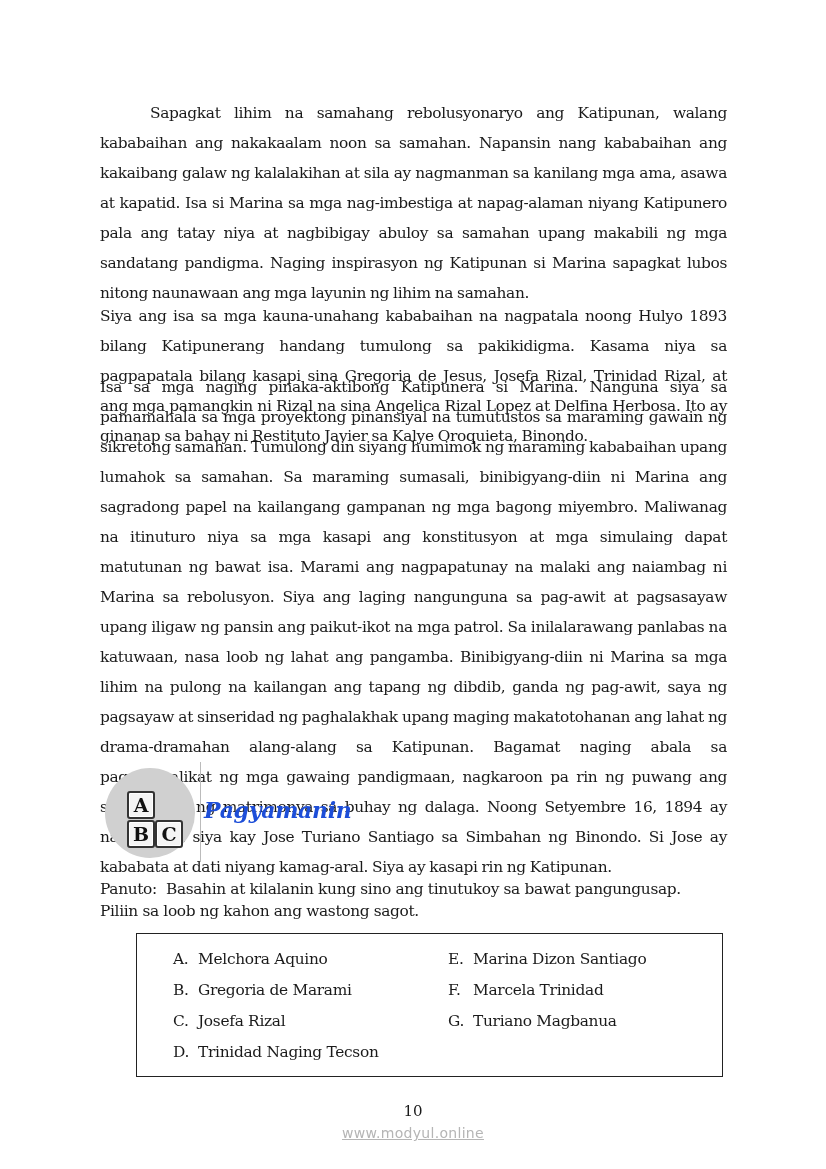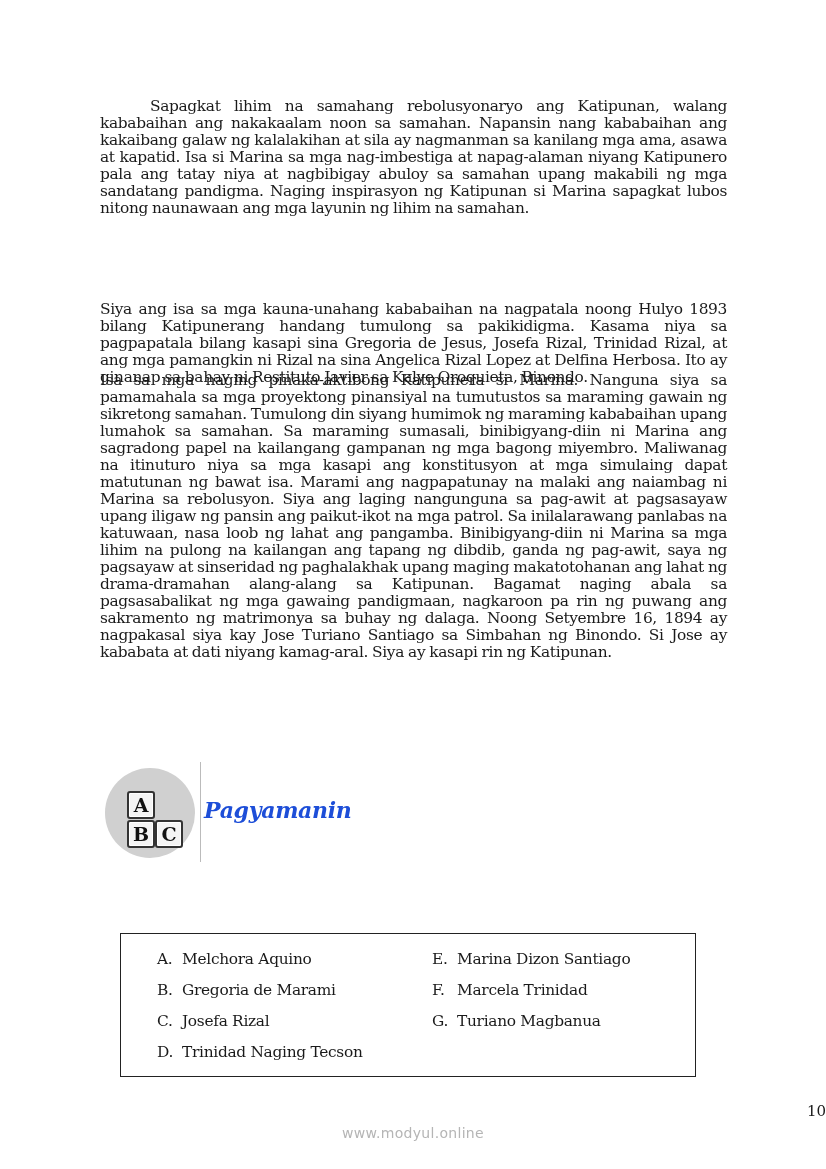--- a/index.html
+++ b/index.html
@@ -1,67 +1,69 @@
 <!DOCTYPE html>
 <html><head>
 <meta charset="utf-8">
 <style>
   html, body { margin: 0; padding: 0; background: #ffffff; }
   body { width: 826px; height: 1169px; position: relative; overflow: hidden;
          font-family: "DejaVu Serif", "Liberation Serif", serif; color: #1a1a1a; }
-  .para { position: absolute; left: 100px; width: 627px; font-size: 15.4px; line-height: 17px;
+  .para { position: absolute; left: 100px; width: 627px; font-size: 15.4px; line-height: 30px;
           text-align: justify; margin: 0; letter-spacing: -0.35px; word-spacing: -0.5px; }
   .para.indent { text-indent: 50px; }
   #p1 { top: 98px; }
   #p2 { top: 268px; margin-top: 33px; }
   #p3 { top: 372px; }
   .section-header { position: absolute; left: 100px; top: 760px; width: 300px; height: 104px; }
   .abc-circle { position: absolute; left: 5px; top: 8px; width: 90px; height: 90px; border-radius: 50%;
                 background: #d0d0d0; }
   .block { position: absolute; width: 24px; height: 24px; border: 2px solid #333; border-radius: 3px;
            background: #f4f4f4; box-shadow: inset 0 0 0 1px #fff;
            font-family: "DejaVu Serif", serif; font-weight: bold; font-size: 19px; line-height: 24px;
            text-align: center; color: #111; }
   .block.a { left: 22px; top: 23px; }
   .block.b { left: 22px; top: 52px; }
   .block.c { left: 50px; top: 52px; }
   .divider { position: absolute; left: 100px; top: 2px; width: 1px; height: 100px; background: #bbb; }
   .section-title { position: absolute; left: 104px; top: 37px; font-family: "DejaVu Serif", serif;
                    font-style: italic; font-weight: bold; font-size: 22px; color: #1d4ed8; letter-spacing: -0.3px; }
   .instructions { position: absolute; left: 100px; top: 878px; width: 640px; font-size: 15.4px;
                   line-height: 22px; margin: 0; letter-spacing: -0.35px; }
-  .choice-box { position: absolute; left: 120px; top: 933px; width: 574px; height: 142px;
-                border: 1.5px solid #222; }
+  .choice-box { position: absolute; left: 136px; top: 933px; width: 574px; height: 142px;
+                border: 1.5px solid #222; padding-left: 11px; }
   .choice { position: absolute; font-size: 15.4px; letter-spacing: -0.3px; white-space: nowrap; }
   .choice .letter { display: inline-block; width: 25px; }
   .col1 { left: 36px; }
   .col2 { left: 311px; }
   .r1 { top: 16px; } .r2 { top: 47px; } .r3 { top: 78px; } .r4 { top: 109px; }
-  .page-num { position: absolute; left: 0; width: 826px; top: 1102px; text-align: right; font-size: 15px; }
+  .page-num { position: absolute; left: 0; width: 826px; top: 1102px; text-align: center; font-size: 15px; }
   .watermark { position: absolute; left: 0; width: 826px; top: 1125px; text-align: center;
-               font-family: "DejaVu Sans", sans-serif; font-size: 14px; color: #b5b5b5; letter-spacing: 0.3px; }
+               font-family: "DejaVu Sans", sans-serif; font-size: 14px; color: #b5b5b5; letter-spacing: 0.3px; text-decoration: underline; }
 </style>
 </head>
 <body>
 
 <p id="p1" class="para indent">Sapagkat lihim na samahang rebolusyonaryo ang Katipunan, walang kababaihan ang nakakaalam noon sa samahan. Napansin nang kababaihan ang kakaibang galaw ng kalalakihan at sila ay nagmanman sa kanilang mga ama, asawa at kapatid. Isa si Marina sa mga nag-imbestiga at napag-alaman niyang Katipunero pala ang tatay niya at nagbibigay abuloy sa samahan upang makabili ng mga sandatang pandigma. Naging inspirasyon ng Katipunan si Marina sapagkat lubos nitong naunawaan ang mga layunin ng lihim na samahan.</p>
 <p id="p2" class="para">Siya ang isa sa mga kauna-unahang kababaihan na nagpatala noong Hulyo 1893 bilang Katipunerang handang tumulong sa pakikidigma. Kasama niya sa pagpapatala bilang kasapi sina Gregoria de Jesus, Josefa Rizal, Trinidad Rizal, at ang mga pamangkin ni Rizal na sina Angelica Rizal Lopez at Delfina Herbosa. Ito ay ginanap sa bahay ni Restituto Javier sa Kalye Oroquieta, Binondo.</p>
 <p id="p3" class="para">Isa sa mga naging pinaka-aktibong Katipunera si Marina. Nanguna siya sa pamamahala sa mga proyektong pinansiyal na tumutustos sa maraming gawain ng sikretong samahan. Tumulong din siyang humimok ng maraming kababaihan upang lumahok sa samahan. Sa maraming sumasali, binibigyang-diin ni Marina ang sagradong papel na kailangang gampanan ng mga bagong miyembro. Maliwanag na itinuturo niya sa mga kasapi ang konstitusyon at mga simulaing dapat matutunan ng bawat isa. Marami ang nagpapatunay na malaki ang naiambag ni Marina sa rebolusyon. Siya ang laging nangunguna sa pag-awit at pagsasayaw upang iligaw ng pansin ang paikut-ikot na mga patrol. Sa inilalarawang panlabas na katuwaan, nasa loob ng lahat ang pangamba. Binibigyang-diin ni Marina sa mga lihim na pulong na kailangan ang tapang ng dibdib, ganda ng pag-awit, saya ng pagsayaw at sinseridad ng paghalakhak upang maging makatotohanan ang lahat ng drama-dramahan alang-alang sa Katipunan. Bagamat naging abala sa pagsasabalikat ng mga gawaing pandigmaan, nagkaroon pa rin ng puwang ang sakramento ng matrimonya sa buhay ng dalaga. Noong Setyembre 16, 1894 ay nagpakasal siya kay Jose Turiano Santiago sa Simbahan ng Binondo. Si Jose ay kababata at dati niyang kamag-aral. Siya ay kasapi rin ng Katipunan.</p>
 
 <div class="section-header">
   <div class="abc-circle">
     <div class="block a">A</div>
     <div class="block b">B</div>
     <div class="block c">C</div>
   </div>
   <div class="divider"></div>
   <div class="section-title">Pagyamanin</div>
 </div>
 
 <div class="instructions">
+  <div style="white-space:pre;">Panuto:  Basahin at kilalanin kung sino ang tinutukoy sa bawat pangungusap.</div>
+  <div>Piliin sa loob ng kahon ang wastong sagot.</div>
 </div>
 
 <div class="choice-box">
   <div class="choice col1 r1"><span class="letter">A.</span><span>Melchora Aquino</span></div>
   <div class="choice col1 r2"><span class="letter">B.</span><span>Gregoria de Marami</span></div>
   <div class="choice col1 r3"><span class="letter">C.</span><span>Josefa Rizal</span></div>
   <div class="choice col1 r4"><span class="letter">D.</span><span>Trinidad Naging Tecson</span></div>
   <div class="choice col2 r1"><span class="letter">E.</span><span>Marina Dizon Santiago</span></div>
   <div class="choice col2 r2"><span class="letter">F.</span><span>Marcela Trinidad</span></div>
   <div class="choice col2 r3"><span class="letter">G.</span><span>Turiano Magbanua</span></div>

